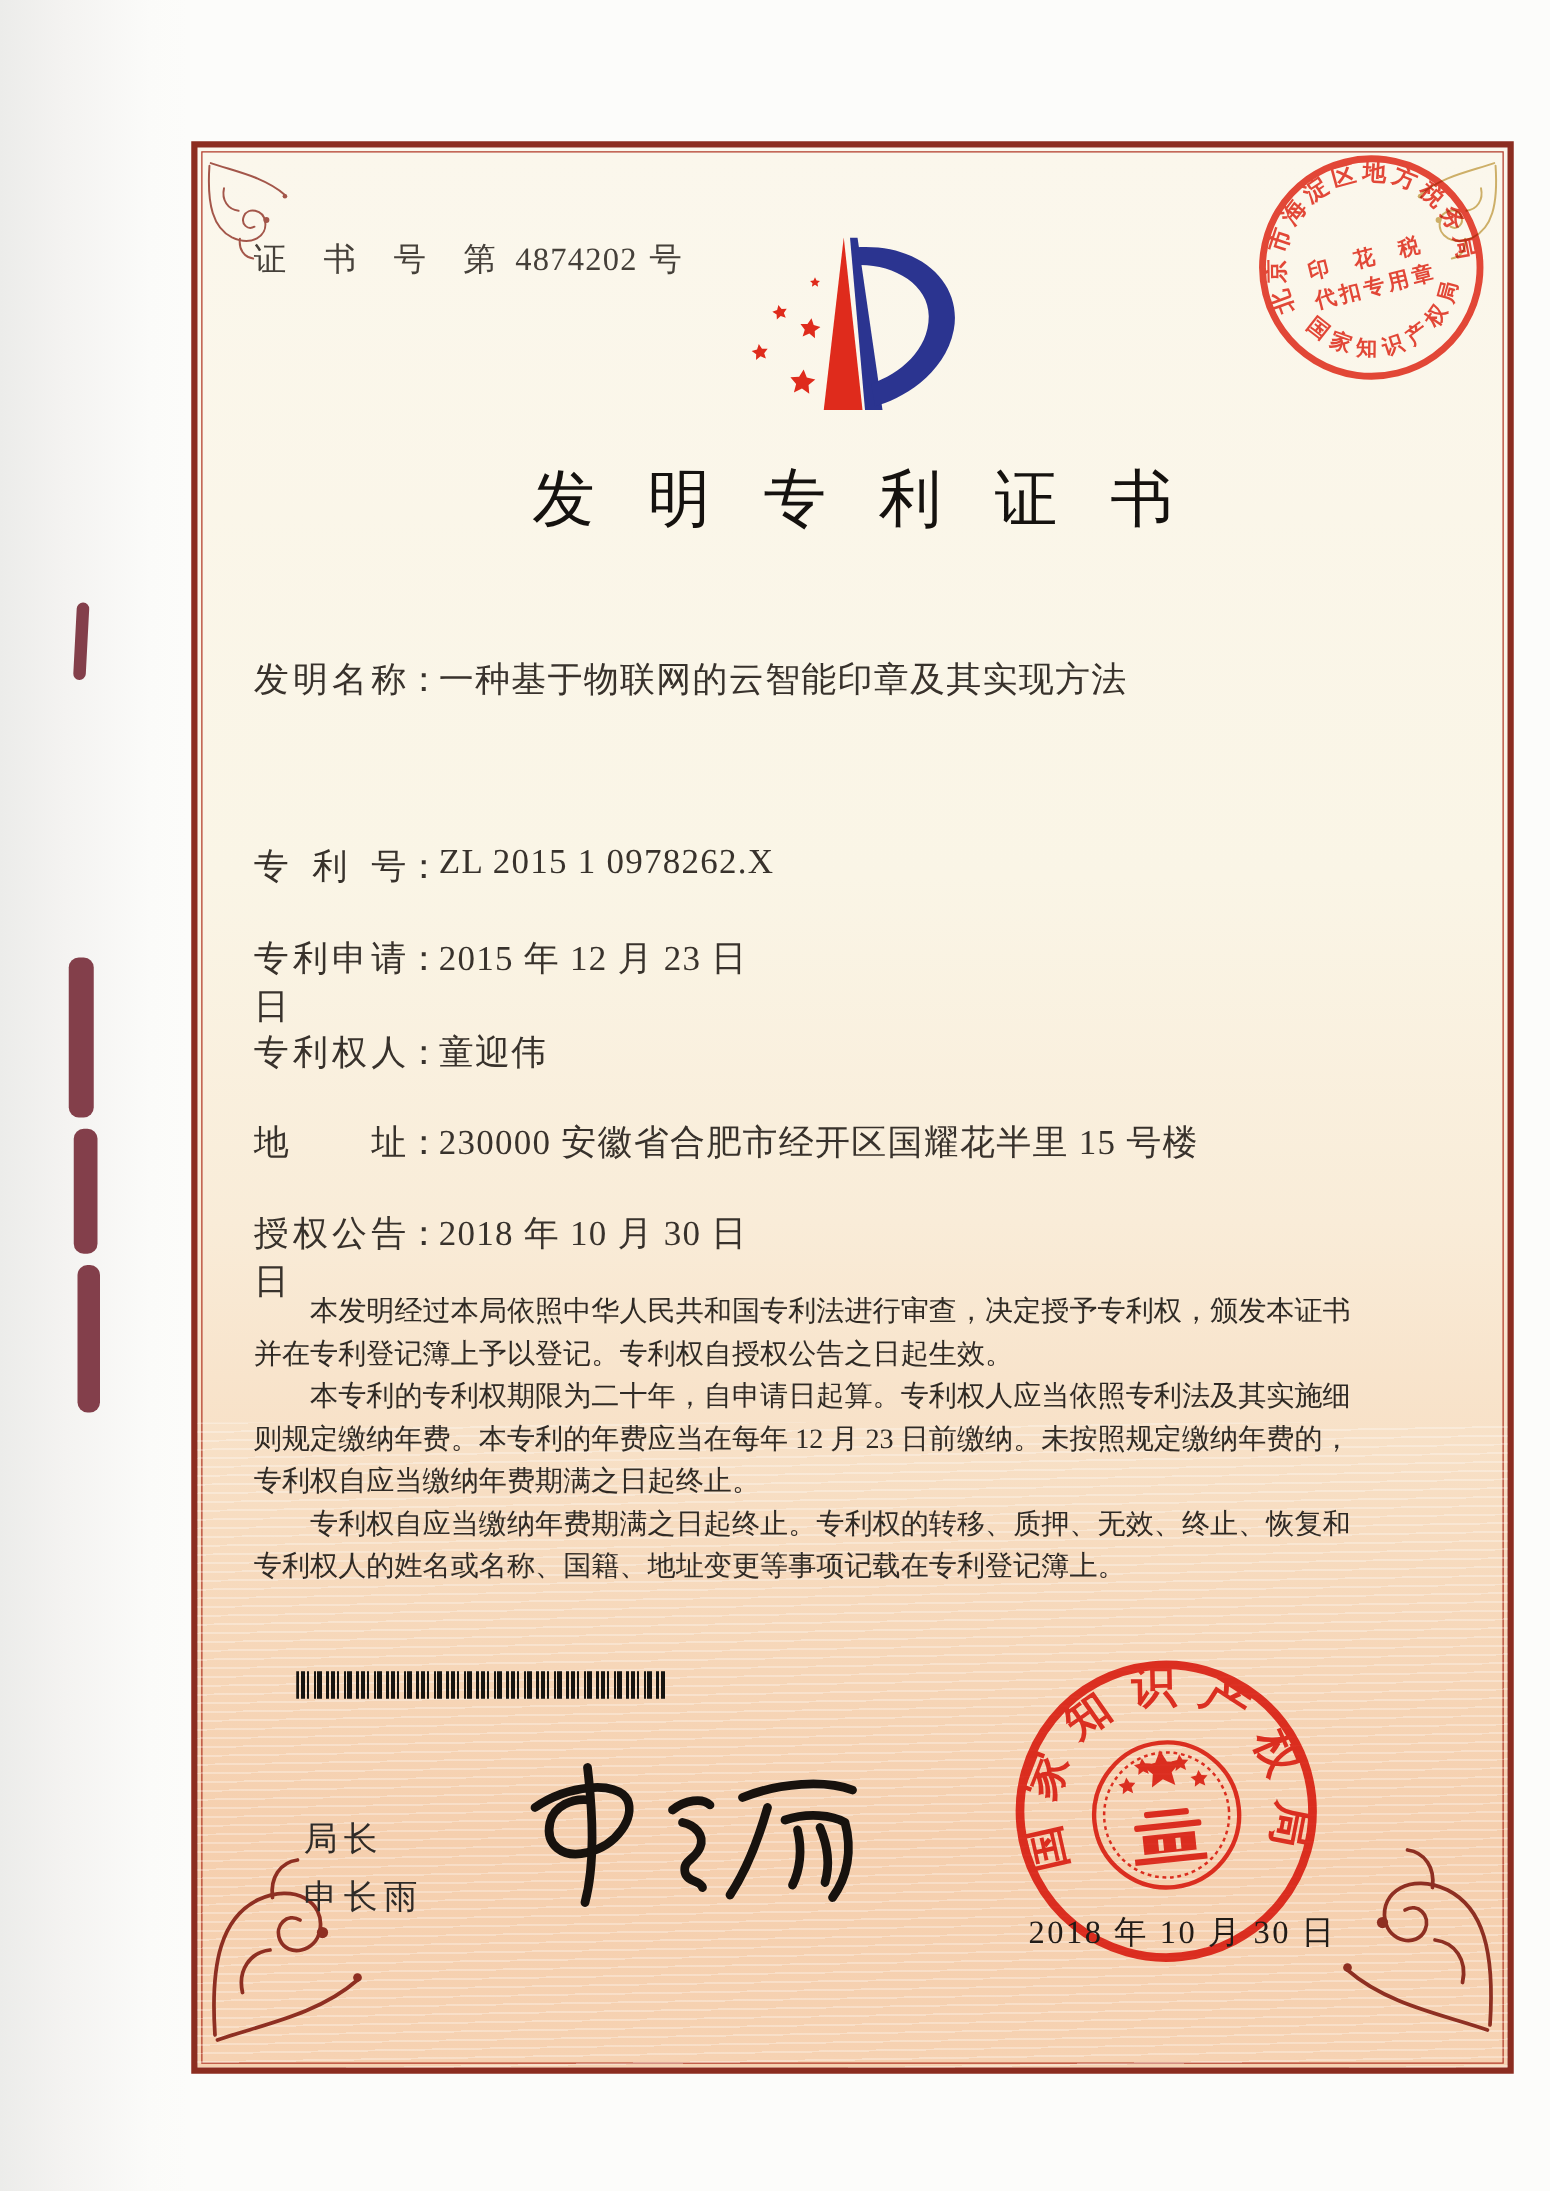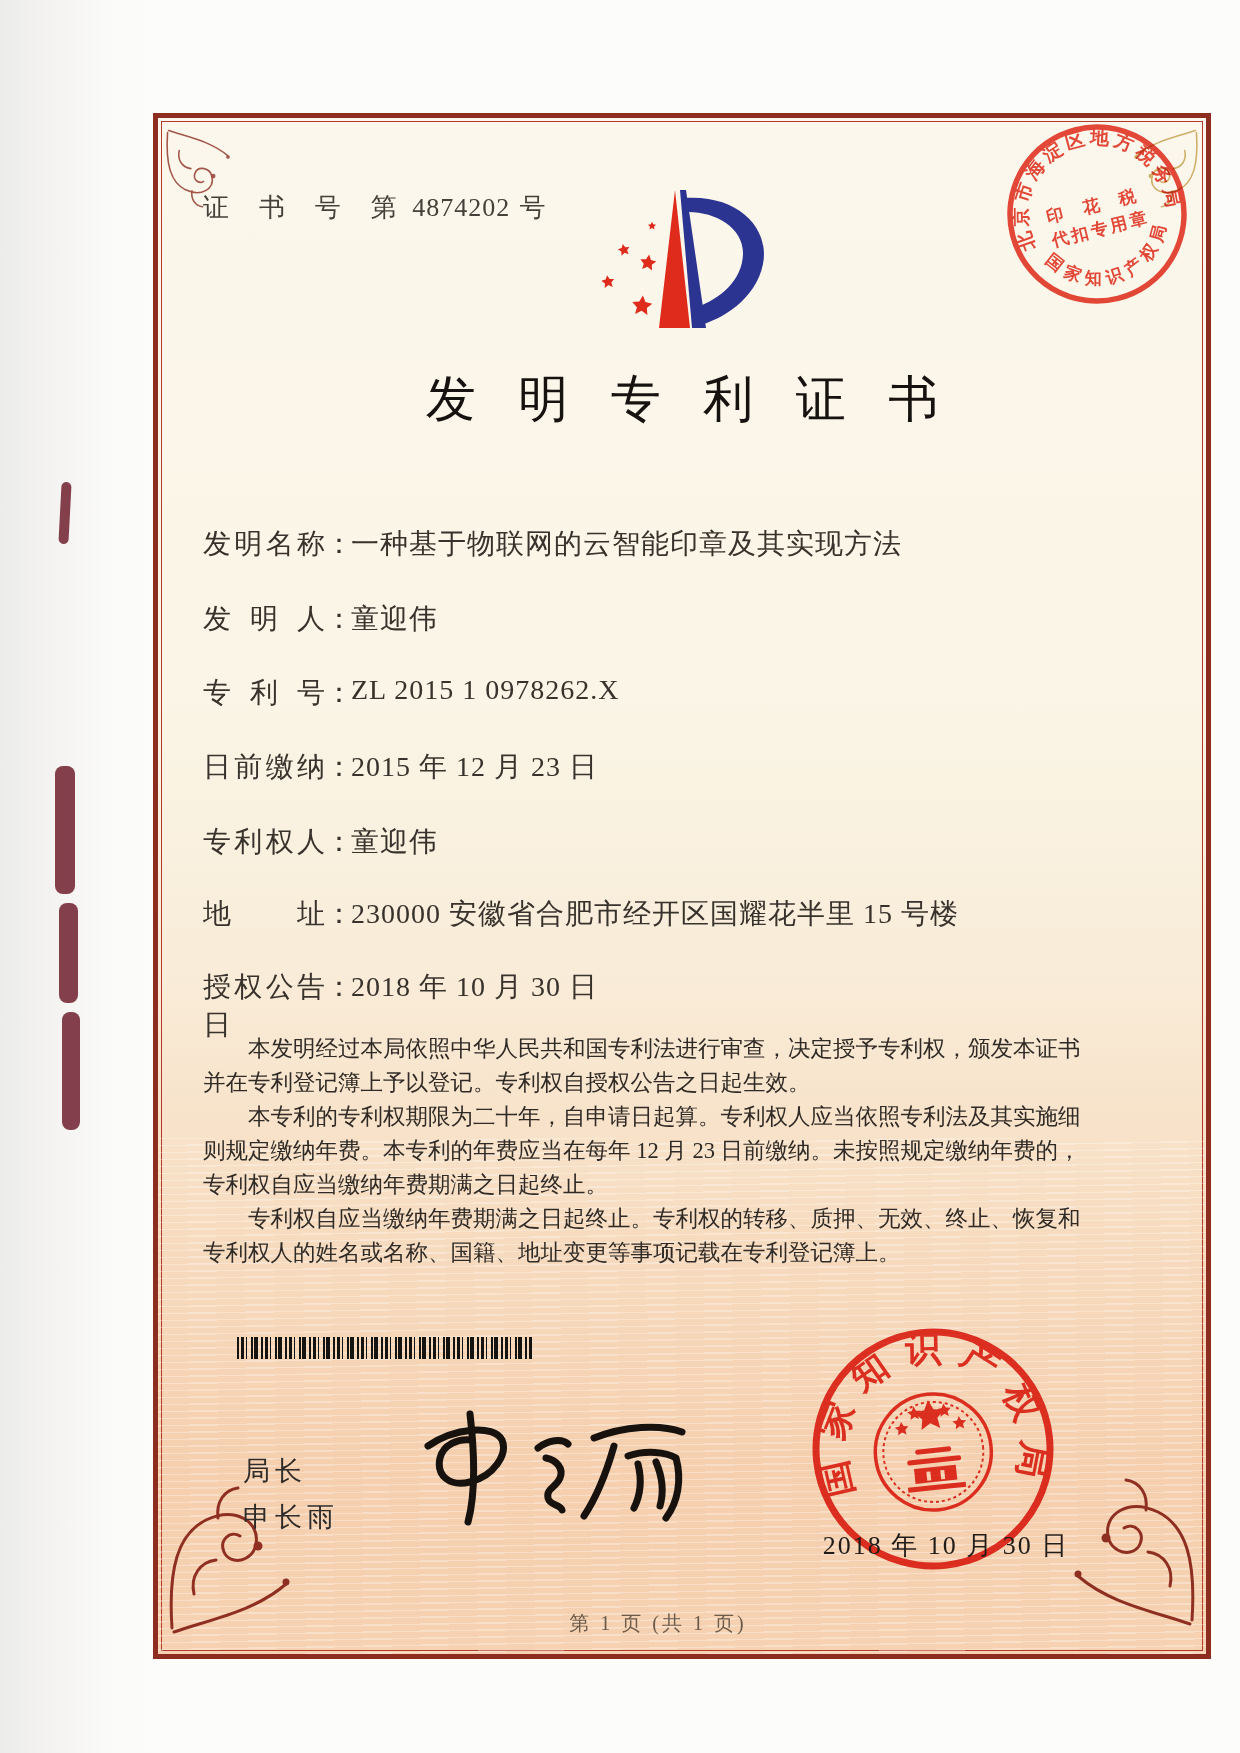--- a/index.html
+++ b/index.html
@@ -147,28 +147,25 @@
           <path d="M82,0 L88,0 L108,138 L94,138 Z"></path>
           <path d="M86,8 C140,4 172,38 165,74 C158,110 122,130 102,135 L99,117 C122,109 145,90 145,63 C145,37 116,21 88,22 Z"></path>
         </g>
       </svg>
 
       <div class="abs title">发明专利证书</div>
 
       <div class="abs frow r0">
         <span class="flabel">发明名称</span><span class="fcolon">：</span><span class="fvalue">一种基于物联网的云智能印章及其实现方法</span>
       </div>
-      <div class="abs frow r1">
-        <span class="flabel">发明人</span><span class="fcolon">：</span><span class="fvalue">童迎伟</span>
-      </div>
       <div class="abs frow r2">
         <span class="flabel">专利号</span><span class="fcolon">：</span><span class="fvalue">ZL 2015 1 0978262.X</span>
       </div>
       <div class="abs frow r3">
-        <span class="flabel">日前缴纳</span><span class="fcolon">：</span><span class="fvalue">2015 年 12 月 23 日</span>
+        <span class="flabel">专利申请日</span><span class="fcolon">：</span><span class="fvalue">2015 年 12 月 23 日</span>
       </div>
       <div class="abs frow r4">
         <span class="flabel">专利权人</span><span class="fcolon">：</span><span class="fvalue">童迎伟</span>
       </div>
       <div class="abs frow r5">
         <span class="flabel">地址</span><span class="fcolon">：</span><span class="fvalue">230000 安徽省合肥市经开区国耀花半里 15 号楼</span>
       </div>
       <div class="abs frow r6" style="position:absolute">
         <span class="flabel">授权公告日</span><span class="fcolon">：</span><span class="fvalue">2018 年 10 月 30 日</span>
       </div>
@@ -221,21 +218,20 @@
             <rect x="96" y="161" width="58" height="5"></rect>
           </g>
           <g fill="#ffffff" stroke="none">
             <rect x="116" y="147" width="4" height="9"></rect>
             <rect x="130" y="147" width="4" height="9"></rect>
           </g>
         </g>
       </svg>
       <div class="abs seal-date">2018 年 10 月 30 日</div>
 
-      <div class="abs footer">第 1 页 (共 1 页)</div>
     </div>
   </div>
 
   <svg class="abs tax-stamp" viewBox="0 0 186 186">
     <g fill="#e4392a">
       <circle cx="93" cy="93" r="87" fill="none" stroke="#e4392a" stroke-width="5.5"></circle>
       <path id="taxTop" d="M25.4,111.1 A70,70 0 1 1 160.6,111.1" fill="none"></path>
       <path id="taxBot" d="M29.6,122.6 A70,70 0 0 0 156.4,122.6" fill="none"></path>
       <text font-size="19" letter-spacing="4" font-family="Liberation Serif, serif" font-weight="bold">
         <textPath href="#taxTop" startOffset="0">北京市海淀区地方税务局</textPath>

